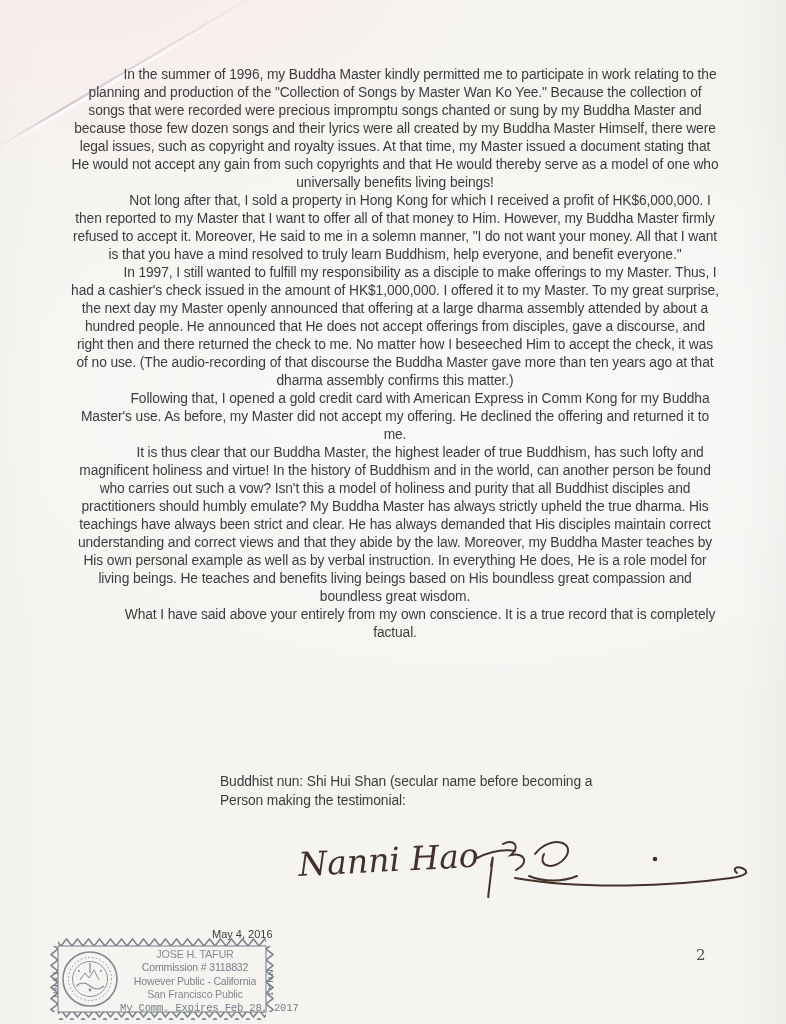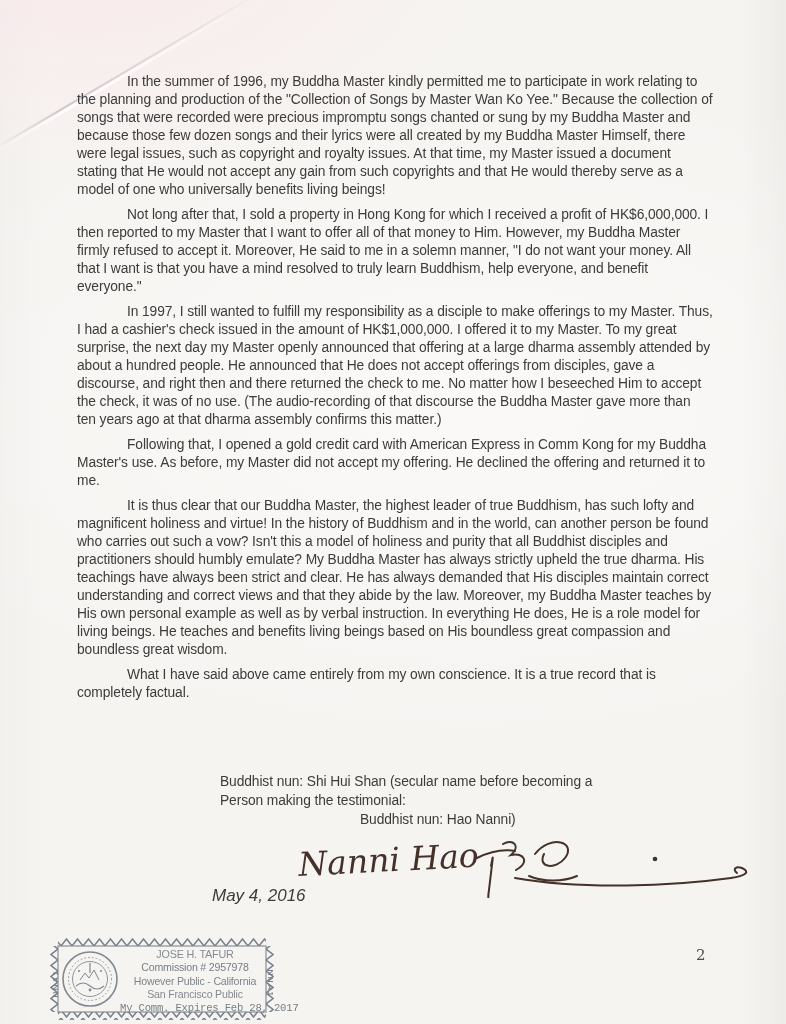--- a/index.html
+++ b/index.html
@@ -25,28 +25,28 @@
   .crease-hl{
     position:absolute;left:-6px;top:151px;width:300px;height:3px;
     background:linear-gradient(to right, rgba(255,255,255,0.0), rgba(255,255,255,0.9) 30%, rgba(255,255,255,0.5) 70%, rgba(255,255,255,0));
     transform:rotate(-30.5deg);transform-origin:left center;
   }
   .text-block{
     position:absolute;left:70px;top:66px;width:650px;
     font-size:13.8px;line-height:18px;letter-spacing:-0.1px;
     text-align:left;
   }
-  .text-block p{margin:7px;text-indent:50px;}
+  .text-block p{margin:0;text-indent:50px;text-align:center;}
   .attestation{
     position:absolute;left:220px;top:772px;
     font-size:13.8px;line-height:19px;letter-spacing:-0.1px;
   }
   .attestation .indent{padding-left:140px;}
   .signature-wrap{position:absolute;left:283px;top:832px;width:482px;height:66px;}
-  .date-line{position:absolute;left:212px;top:886px;font-size:17px;font-style:italic;}
+  .date-line{position:absolute;left:212px;top:928px;font-size:11px;}
   .stamp{
     position:absolute;left:50px;top:938px;width:224px;height:82px;
     opacity:0.88;
   }
   .stamp svg{position:absolute;left:0;top:0;}
   .stamp-text{
     position:absolute;left:70px;top:10px;width:150px;
     text-align:center;color:#5d6771;
     font-size:10.6px;line-height:13.4px;letter-spacing:-0.2px;white-space:nowrap;
   }
@@ -73,27 +73,26 @@
 
   <div class="crease-hl"></div>
   <div class="crease"></div>
 
   <div class="text-block">
     <p>In the summer of 1996, my Buddha Master kindly permitted me to participate in work relating to the planning and production of the "Collection of Songs by Master Wan Ko Yee." Because the collection of songs that were recorded were precious impromptu songs chanted or sung by my Buddha Master and because those few dozen songs and their lyrics were all created by my Buddha Master Himself, there were legal issues, such as copyright and royalty issues. At that time, my Master issued a document stating that He would not accept any gain from such copyrights and that He would thereby serve as a model of one who universally benefits living beings!</p>
     <p>Not long after that, I sold a property in Hong Kong for which I received a profit of HK$6,000,000. I then reported to my Master that I want to offer all of that money to Him. However, my Buddha Master firmly refused to accept it. Moreover, He said to me in a solemn manner, "I do not want your money. All that I want is that you have a mind resolved to truly learn Buddhism, help everyone, and benefit everyone."</p>
     <p>In 1997, I still wanted to fulfill my responsibility as a disciple to make offerings to my Master. Thus, I had a cashier's check issued in the amount of HK$1,000,000. I offered it to my Master. To my great surprise, the next day my Master openly announced that offering at a large dharma assembly attended by about a hundred people. He announced that He does not accept offerings from disciples, gave a discourse, and right then and there returned the check to me. No matter how I beseeched Him to accept the check, it was of no use. (The audio-recording of that discourse the Buddha Master gave more than ten years ago at that dharma assembly confirms this matter.)</p>
     <p>Following that, I opened a gold credit card with American Express in Comm Kong for my Buddha Master's use. As before, my Master did not accept my offering. He declined the offering and returned it to me.</p>
     <p>It is thus clear that our Buddha Master, the highest leader of true Buddhism, has such lofty and magnificent holiness and virtue! In the history of Buddhism and in the world, can another person be found who carries out such a vow? Isn't this a model of holiness and purity that all Buddhist disciples and practitioners should humbly emulate? My Buddha Master has always strictly upheld the true dharma. His teachings have always been strict and clear. He has always demanded that His disciples maintain correct understanding and correct views and that they abide by the law. Moreover, my Buddha Master teaches by His own personal example as well as by verbal instruction. In everything He does, He is a role model for living beings. He teaches and benefits living beings based on His boundless great compassion and boundless great wisdom.</p>
-    <p>What I have said above came entirely from my own conscience. It is a true record that is completely factual.</p>
+    <p>What I have said above your entirely from my own conscience. It is a true record that is completely factual.</p>
   </div>
 
   <div class="attestation">
     <div>Buddhist nun: Shi Hui Shan (secular name before becoming a</div>
     <div>Person making the testimonial:</div>
-    <div class="indent">Buddhist nun: Hao Nanni)</div>
   </div>
 
   <div class="signature-wrap">
     <svg width="482" height="66" viewBox="0 0 482 66">
       <g fill="none" stroke="#44312a" stroke-width="2" stroke-linecap="round">
 
         <path d="M232,46 C 300,58 390,54 448,46 C 462,44 468,40 459,36 C 453,34 449,37 454,41"></path>
 
         <path d="M208,34 c3,-16 2,-10 -2,24 c-2,12 1,18 6,12"></path>
         <path d="M194,26 c14,-7 27,-9 38,-7"></path>
@@ -138,21 +137,21 @@
         <path d="M26,48 q7,-6 14,0 q7,6 14,0" stroke-width="1.1"></path>
         <path d="M30,42 l5,-7 l4,5 l5,-8 l5,10" stroke-width="1.0"></path>
         <path d="M40,25 l0,10" stroke-width="1.2"></path>
         <circle cx="40" cy="52" r="1.4" fill="#707a85" stroke="none"></circle>
         <circle cx="29" cy="33" r="1" fill="#707a85" stroke="none"></circle>
         <circle cx="51" cy="33" r="1" fill="#707a85" stroke="none"></circle>
       </g>
     </svg>
     <div class="stamp-text">
       <div class="l1">JOSE H. TAFUR</div>
-      <div class="l2">Commission # 2957978</div>
+      <div class="l2">Commission # 3118832</div>
       <div class="l3">However Public - California</div>
       <div class="l4">San Francisco Public</div>
       <div class="l5">My Comm. Expires Feb 28, 2017</div>
     </div>
     <div class="nna left">NNA1</div>
     <div class="nna right">NNA1</div>
   </div>
 
   <div class="page-number">2</div>
 

